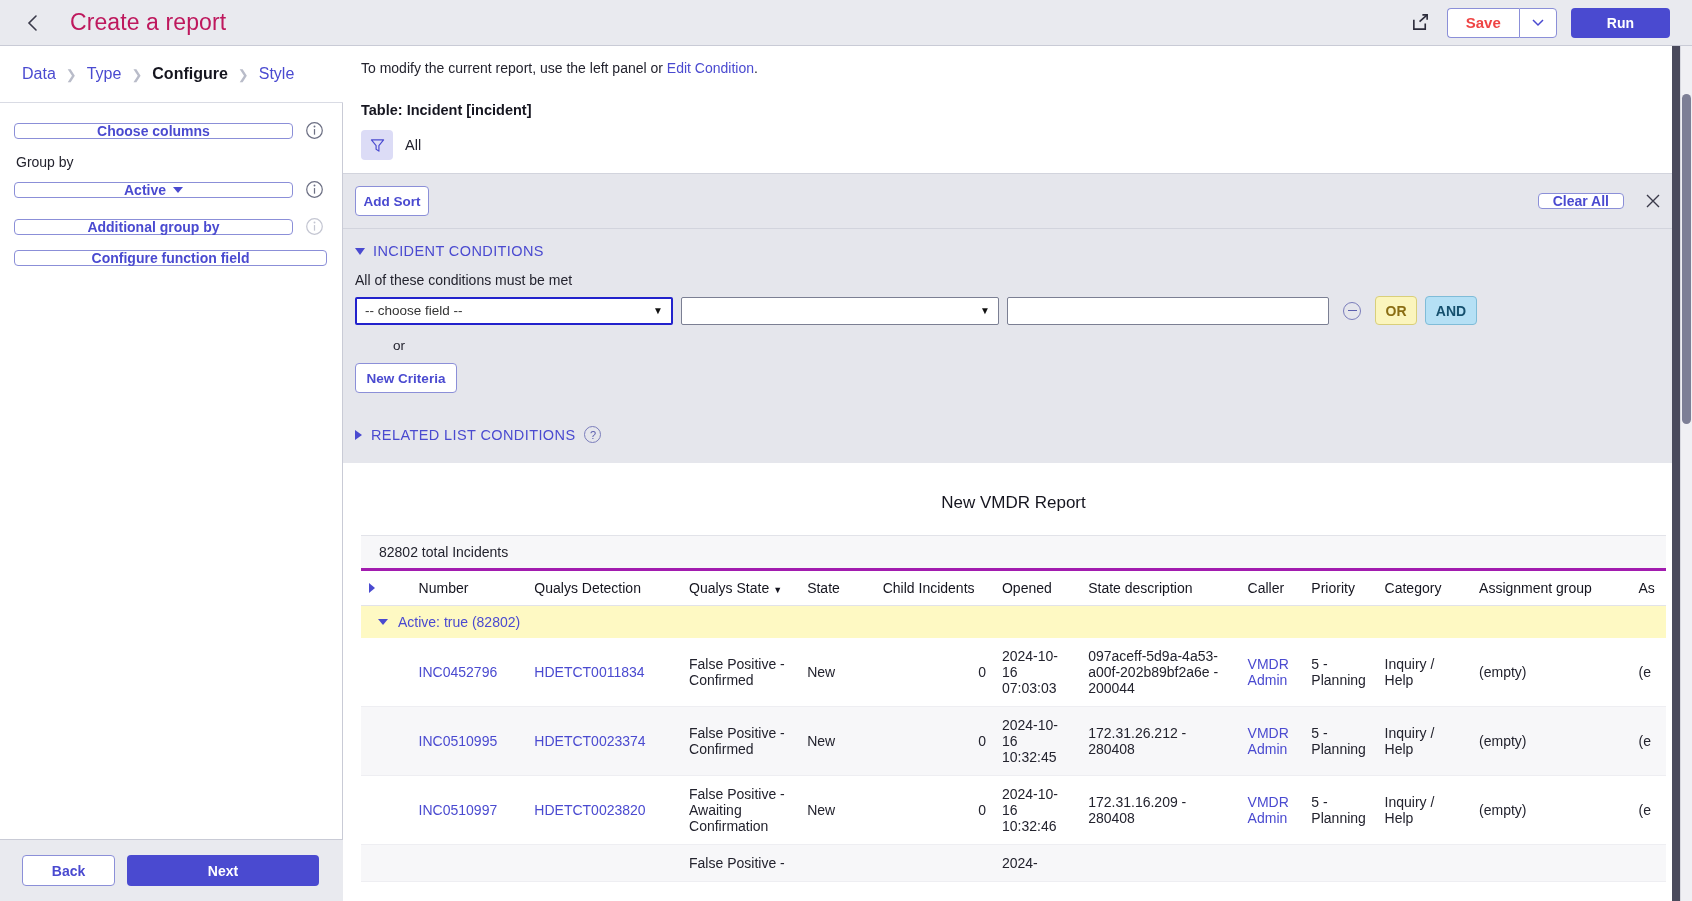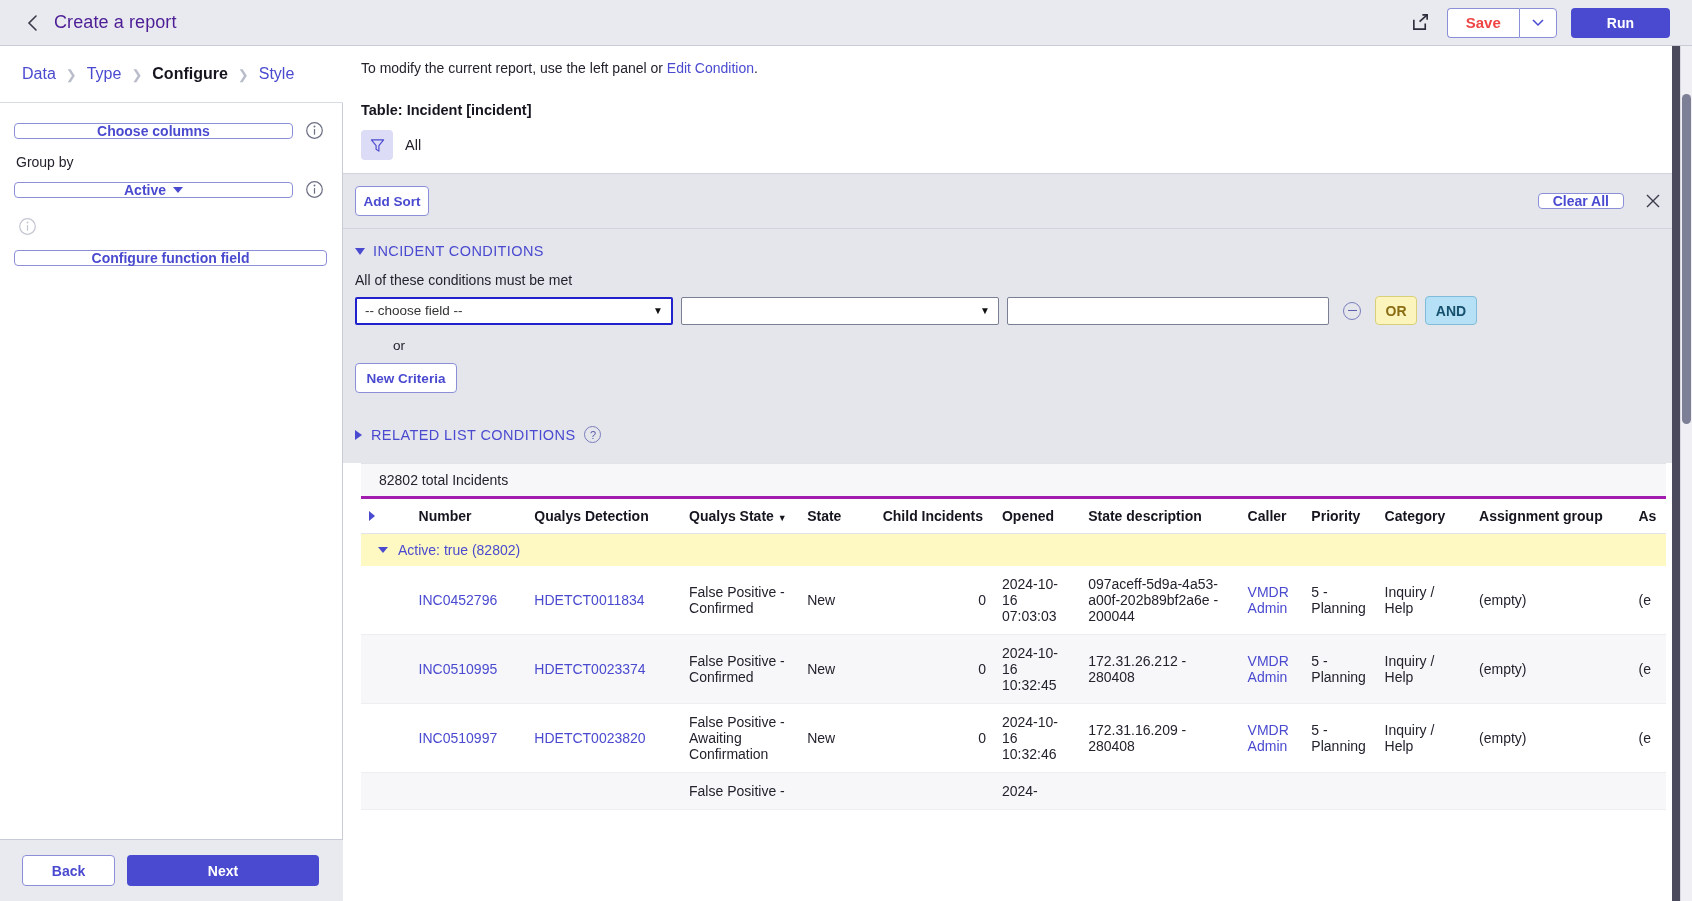--- a/index.html
+++ b/index.html
@@ -17,21 +17,21 @@
     background: #e9eaef;
     border-bottom: 1px solid #c9cbd6;
     display: flex; align-items: center;
   }
   .back-chevron {
     margin-left: 22px; width: 20px; height: 20px;
     display: flex; align-items: center; justify-content: center;
     color: #3a3a4a; cursor: pointer;
   }
   .titlebar-title {
-    margin-left: 12px; font-size: 18px; color: #4c1d95; letter-spacing: .1px;
+    margin-left: 28px; font-size: 23px; color: #be185d; letter-spacing: .1px;
   }
   .titlebar-right {
     margin-left: auto; display: flex; align-items: center; gap: 14px;
     padding-right: 22px;
   }
   .share-icon { width: 24px; height: 24px; display:flex; align-items:center; justify-content:center; cursor:pointer; }
   .savegroup { display: flex; align-items: stretch; height: 30px; }
   .savegroup .save-btn {
     background: #fff; border: 1px solid #8b8fd8; border-right: none;
     border-radius: 4px 0 0 4px; color: #ef4444; font-size: 15px;
@@ -219,21 +219,21 @@
     text-align: center; font-size: 17px; color: #15151f;
     padding: 30px 0 22px 0;
   }
   .totals-bar {
     background: #f7f7f9; border-top: 1px solid #e2e3e9; border-bottom: 3px solid #a21caf;
     font-size: 14px; color: #23232e; padding: 8px 0 8px 18px;
     margin: 0 18px;
   }
   table.rpt { width: calc(100% - 36px); margin: 0 18px; border-collapse: collapse; table-layout: fixed; }
   table.rpt th {
-    font-size: 14px; color: #15151f; font-weight: 700; text-align: left;
+    font-size: 14px; color: #15151f; font-weight: 400; text-align: left;
     padding: 9px 8px; border-bottom: 1px solid #e2e3e9; white-space: nowrap;
   }
   table.rpt th.sorted .sarr { font-size: 9px; margin-left: 4px; }
   table.rpt td {
     font-size: 14px; color: #23232e; padding: 10px 8px;
     vertical-align: middle; border-bottom: 1px solid #eeeef2;
   }
   tr.grouprow td {
     background: #fef9c3; padding: 8px 17px; border-bottom: none;
   }
@@ -322,20 +322,21 @@
       </div>
       <div class="info-icon">
         <svg width="19" height="19" viewBox="0 0 20 20">
             <circle cx="10" cy="10" r="8.2" stroke="#6d7084" stroke-width="1.3" fill="none"></circle>
             <circle cx="10" cy="5.8" r="1" fill="#6d7084"></circle>
             <path d="M10 8.5 V14.4" stroke="#6d7084" stroke-width="1.3"></path>
           </svg>
       </div>
     </div>
     <div class="sb-row">
+      <div class="sb-btn">Additional group by</div>
       <div class="info-icon dim">
         <svg width="19" height="19" viewBox="0 0 20 20">
             <circle cx="10" cy="10" r="8.2" stroke="#c4c6d2" stroke-width="1.3" fill="none"></circle>
             <circle cx="10" cy="5.8" r="1" fill="#c4c6d2"></circle>
             <path d="M10 8.5 V14.4" stroke="#c4c6d2" stroke-width="1.3"></path>
           </svg>
       </div>
     </div>
     <div class="sb-btn wide">Configure function field</div>
   </div>
@@ -406,20 +407,21 @@
 
       <div class="rel-row">
         <span class="tri-right"></span>
         <span class="rel-label">RELATED LIST CONDITIONS</span>
         <span class="q-icon">?</span>
       </div>
     </div>
   </div>
 
   <div class="report-area">
+    <div class="report-title">New VMDR Report</div>
     <div class="totals-bar">82802 total Incidents</div>
 
     <table class="rpt">
       <colgroup>
         <col style="width:42px">
           <col style="width:98px">
           <col style="width:131px">
         <col style="width:100px">
           <col style="width:64px">
           <col style="width:101px">

